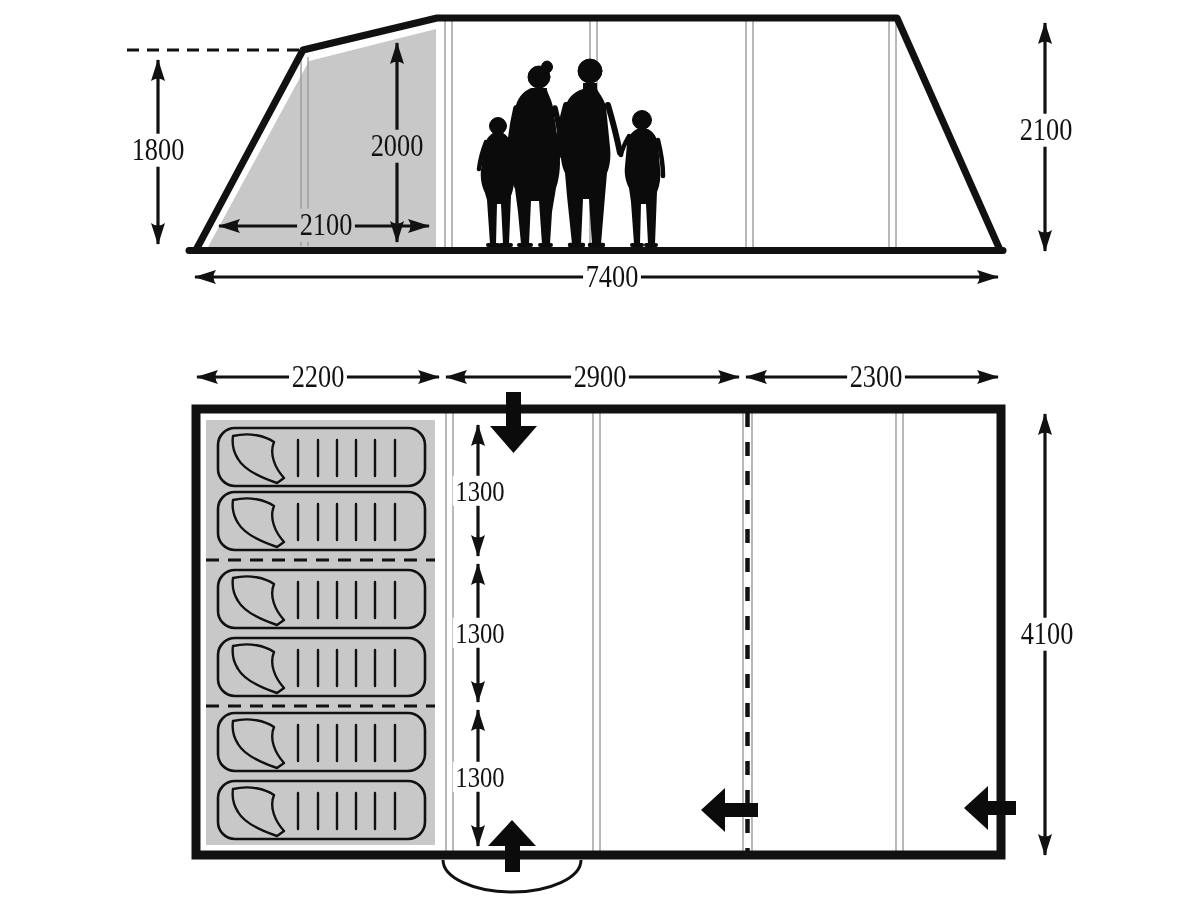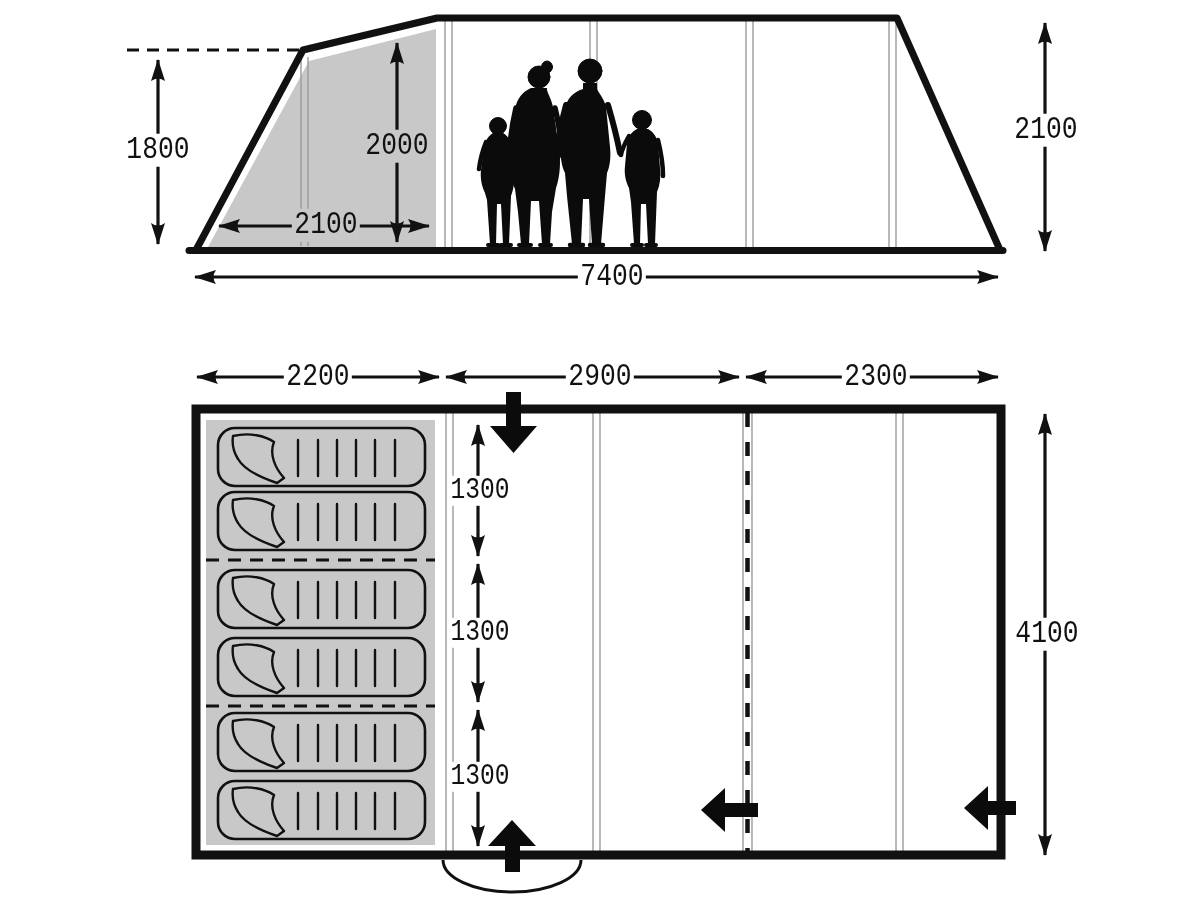--- a/index.html
+++ b/index.html
@@ -1,17 +1,17 @@
 <!DOCTYPE html>
 <html><head>
 <meta charset="utf-8">
 <style>
   html,body{margin:0;padding:0;background:#fff;}
   #stage{position:relative;width:1092px;height:900px;background:#ffffff;overflow:hidden;
-         font-family:Liberation Mono, monospace;}
+         font-family:Liberation Serif, serif;}
   #stage svg{position:absolute;left:0;top:0;}
   .dim{position:absolute;transform:translate(-50%,-50%) scaleX(.85);
        font-size:31px;font-weight:400;color:#111;background:#fff;
        padding:0 3px;line-height:1.05;white-space:nowrap;}
   .dim.small{font-size:29px;}
   .dim.on-gray{background:#c8c8c8;}
 </style>
 </head>
 <body>
 

